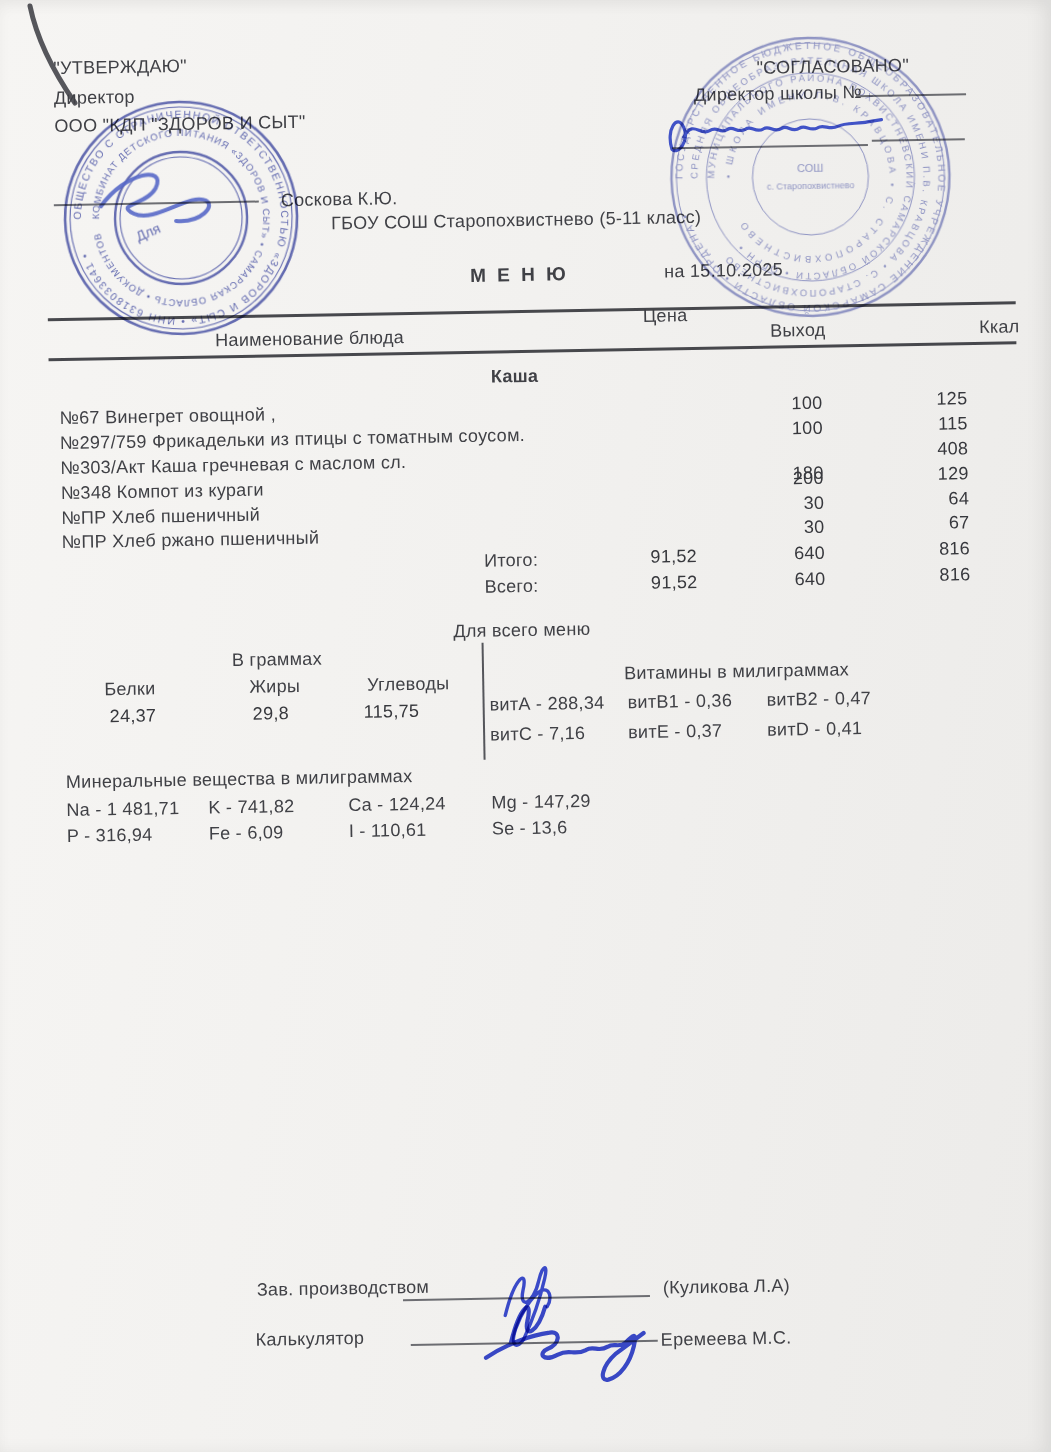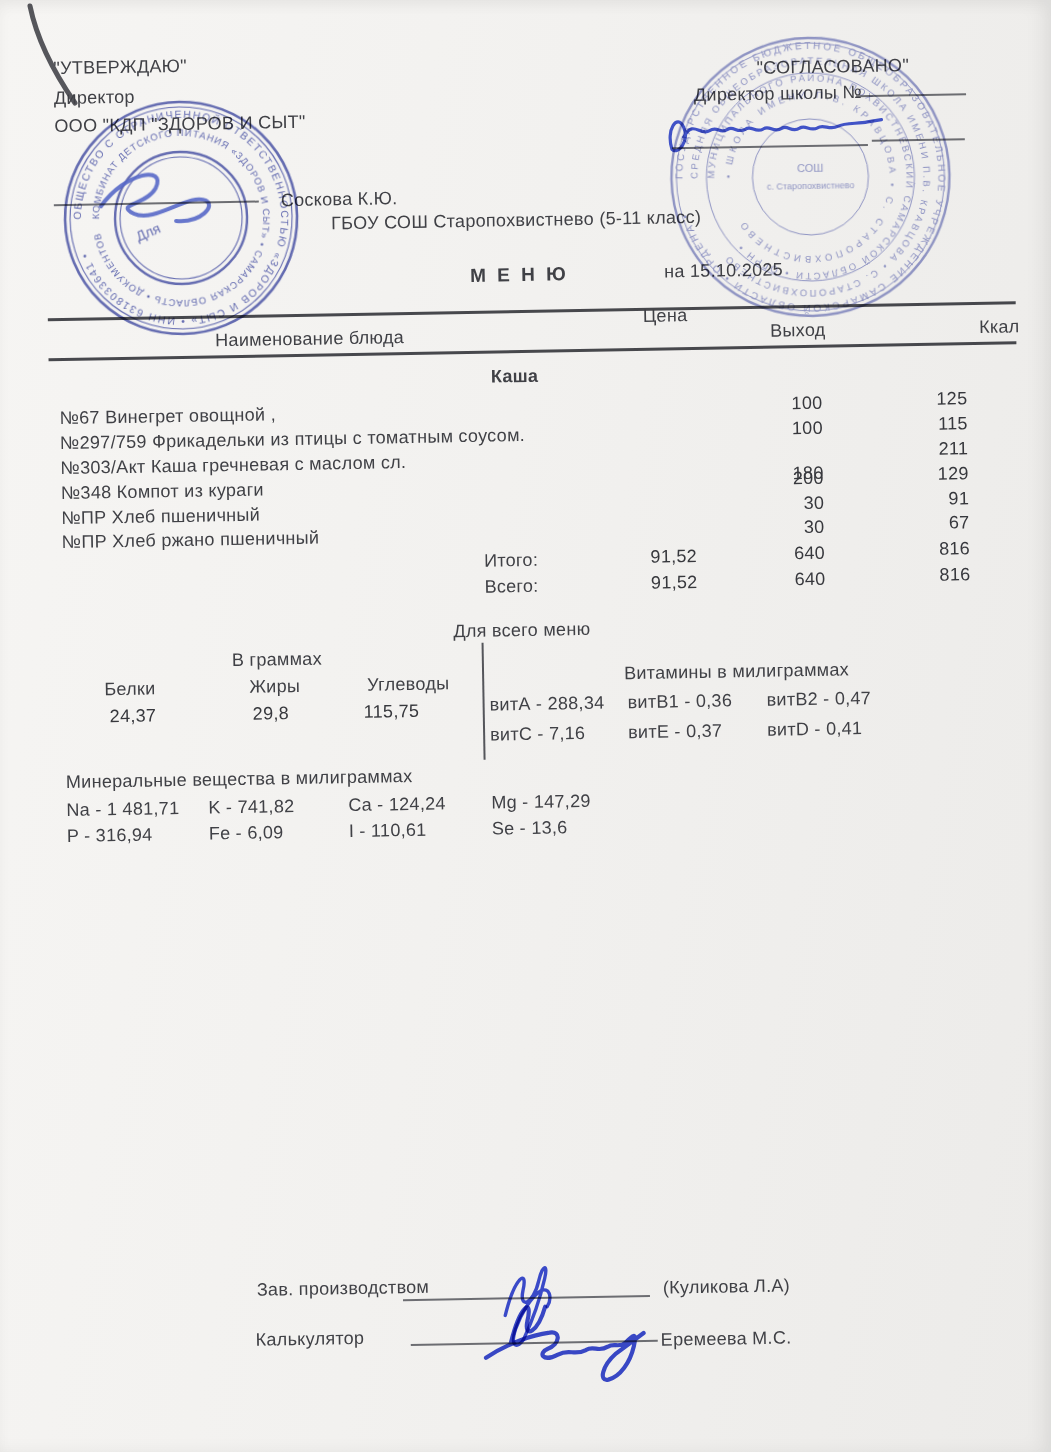--- a/index.html
+++ b/index.html
@@ -57,29 +57,29 @@
     <div class="t" style="left:65px;top:400px">№67 Винегрет  овощной ,</div>
     <div class="t num" style="right:223px;top:398px">100</div>
     <div class="t num" style="right:78px;top:396px">125</div>
 
     <div class="t" style="left:65px;top:425px">№297/759 Фрикадельки из птицы с томатным соусом.</div>
     <div class="t num" style="right:223px;top:423px">100</div>
     <div class="t num" style="right:78px;top:421px">115</div>
 
     <div class="t" style="left:65px;top:450px">№303/Акт Каша гречневая с маслом сл.</div>
     <div class="t num" style="right:223px;top:468px">180</div>
-    <div class="t num" style="right:78px;top:446px">211</div>
+    <div class="t num" style="right:78px;top:446px">408</div>
 
     <div class="t" style="left:65px;top:475px">№348 Компот из кураги</div>
     <div class="t num" style="right:223px;top:473px">200</div>
     <div class="t num" style="right:78px;top:471px">129</div>
 
     <div class="t" style="left:65px;top:500px">№ПР Хлеб  пшеничный</div>
     <div class="t num" style="right:223px;top:498px">30</div>
-    <div class="t num" style="right:78px;top:496px">91</div>
+    <div class="t num" style="right:78px;top:496px">64</div>
 
     <div class="t" style="left:65px;top:524px">№ПР Хлеб ржано пшеничный</div>
     <div class="t num" style="right:223px;top:522px">30</div>
     <div class="t num" style="right:78px;top:520px">67</div>
 
     <div class="t" style="left:487px;top:550px">Итого:</div>
     <div class="t num" style="right:351px;top:549px">91,52</div>
     <div class="t num" style="right:223px;top:548px">640</div>
     <div class="t num" style="right:78px;top:546px">816</div>
 

